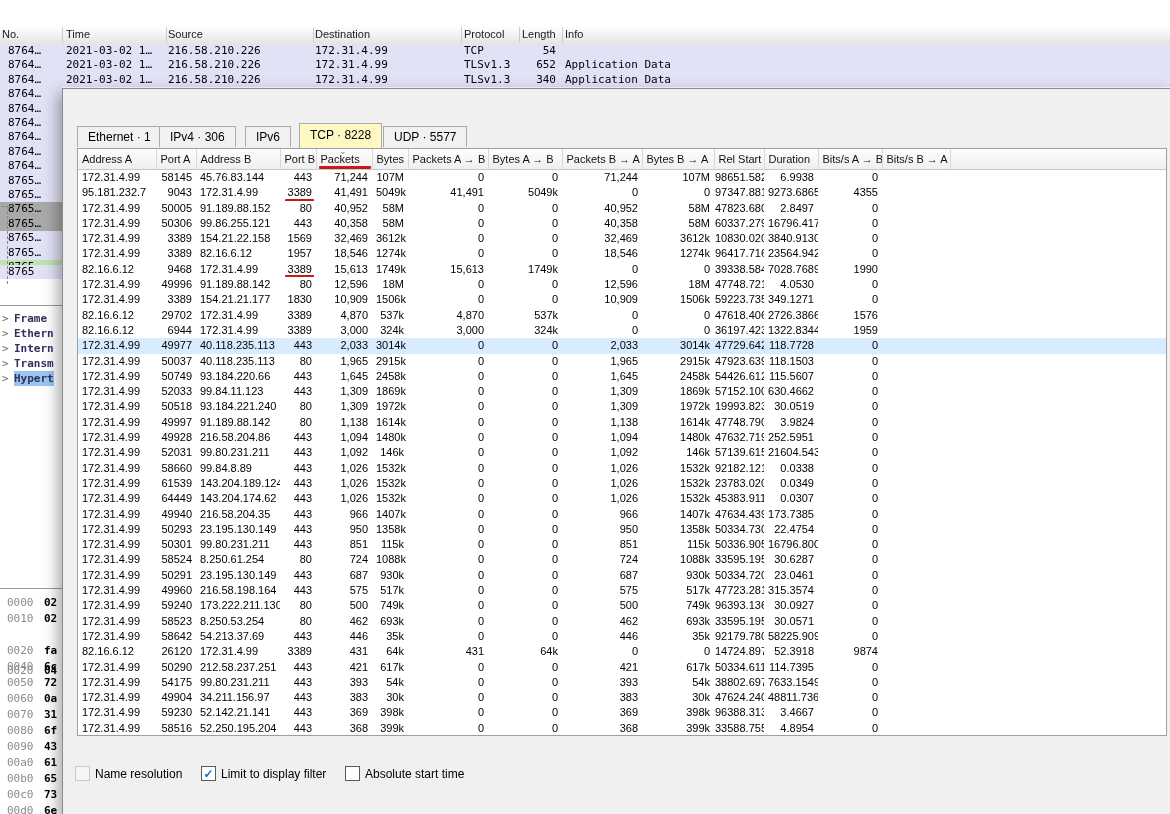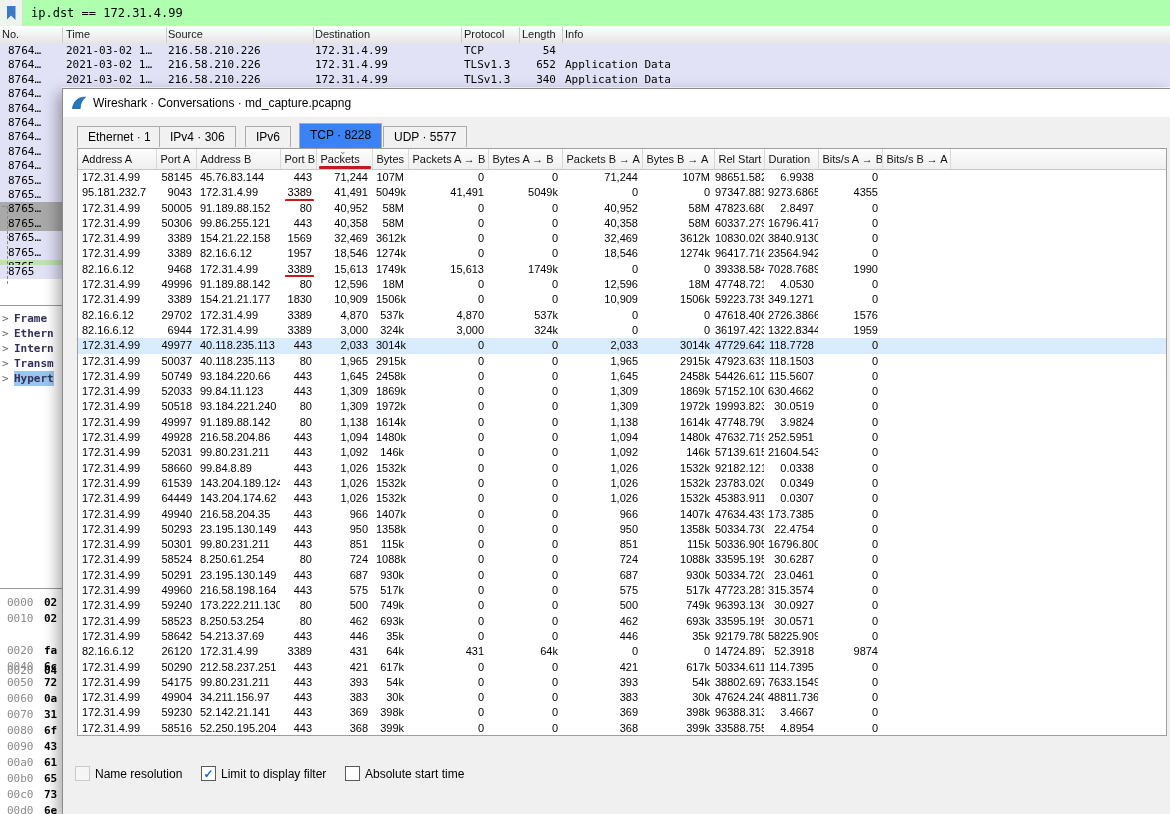--- a/index.html
+++ b/index.html
@@ -41,21 +41,21 @@
   .hexrow .byte{position:absolute;left:44px;color:#000;font-weight:bold;}
   
   #dialog{position:absolute;left:62px;top:88px;width:1108px;height:726px;background:#f0f0f0;
           border:1px solid #8c8c8c;box-shadow:-4px 5px 14px rgba(0,0,0,.35);}
   #dlg-titlebar{position:absolute;left:0;top:0;width:100%;height:28px;background:#ffffff;display:flex;align-items:center;}
   #dlg-title{font-size:12px;color:#000;margin-left:6px;}
   #fin-icon{width:16px;height:16px;margin-left:8px;}
   #tabbar{position:absolute;left:0;top:34px;width:100%;height:25px;}
   .tab{position:absolute;top:3px;height:20px;line-height:20px;padding:0 10px;font-size:12px;color:#000;
        background:#f1f1f1;border:1px solid #ababab;border-bottom:none;white-space:nowrap;}
-  .tab.active{top:0;height:24px;line-height:22px;background:#3b82f6;z-index:2;}
+  .tab.active{top:0;height:24px;line-height:22px;background:#fef9c3;z-index:2;}
   
   #tablebox{position:absolute;left:14px;top:59px;width:1088px;height:586px;background:#fff;border:1px solid #9f9f9f;overflow:hidden;}
   table{border-collapse:collapse;table-layout:fixed;width:1088px;}
   thead th{height:20px;background:linear-gradient(#fdfdfd,#efefef);border-right:1px solid #d9d9d9;border-bottom:1px solid #c8c8c8;
            font-size:11px;font-weight:normal;color:#111;text-align:left;padding:0 4px;white-space:nowrap;overflow:hidden;position:relative;}
   tbody td{height:15.3px;line-height:15.3px;font-size:11px;color:#000;padding:0 4px;white-space:nowrap;overflow:hidden;position:relative;}
   tbody tr.hl{background:#d9ecff;}
   td.r{text-align:right;} td.l{text-align:left;} td.clip{text-align:left;padding:0 0 0 1px;}
   th .sortind{position:absolute;top:-3px;left:50%;margin-left:-5px;font-size:9px;color:#777;}
   .ann-head::after{content:"";position:absolute;left:2px;bottom:0;width:52px;height:3px;background:#c51a1a;border-radius:1px;}
@@ -65,26 +65,20 @@
   .cbx .box{width:13px;height:13px;background:#fff;border:1px solid #5a5a5a;margin-right:5px;display:flex;align-items:center;justify-content:center;
             font-size:12px;line-height:12px;color:#1569c7;font-weight:bold;}
   .cbx.disabled{color:#000000;}
   .cbx.disabled .box{border-color:#c9c9c9;background:#f5f5f5;}
 </style>
 </head>
 <body>
 
 <div id="canvas">
 
-  <div id="filterbar">
-    <div id="bookmark-btn">
-      <div class="bookmark-shape"></div>
-    </div>
-    <div id="filter-text">ip.dst == 172.31.4.99</div>
-  </div>
 
   <div id="plheader">
       <span class="plh-label" style="left: 2px;">No.</span>
       <span class="plh-label" style="left: 66px;">Time</span>
       <span class="plh-label" style="left: 168px;">Source</span>
       <span class="plh-label" style="left: 315px;">Destination</span>
       <span class="plh-label" style="left: 464px;">Protocol</span>
       <span class="plh-label" style="left: 522px;">Length</span>
       <span class="plh-label" style="left: 565px;">Info</span>
       <i class="plh-sep" style="left: 62px;"></i>
@@ -246,26 +240,20 @@
         <span class="off">00c0</span>
         <span class="byte">73</span>
       </div>
       <div class="hexrow" style="top: 214px;">
         <span class="off">00d0</span>
         <span class="byte">6e</span>
       </div>
     </div>
 
   <div id="dialog">
-    <div id="dlg-titlebar">
-      <svg id="fin-icon" viewBox="0 0 16 16">
-        <path d="M1.5 13.5 C2.5 6.5 7 2 14.5 2.2 C10.5 5.5 9.3 9.5 9.2 13.5 Z" fill="#2478bd" stroke="#155a94" stroke-width="0.8"></path>
-      </svg>
-      <div id="dlg-title">Wireshark · Conversations · md_capture.pcapng</div>
-    </div>
     <div id="tabbar">
         <div class="tab" style="left: 14px;">Ethernet · 1</div>
         <div class="tab" style="left: 96px;">IPv4 · 306</div>
         <div class="tab" style="left: 182px;">IPv6</div>
         <div class="tab active" style="left: 236px;">TCP · 8228</div>
         <div class="tab" style="left: 320px;">UDP · 5577</div>
       </div>
     <div id="tablebox">
       <table>
         <colgroup id="cols">

